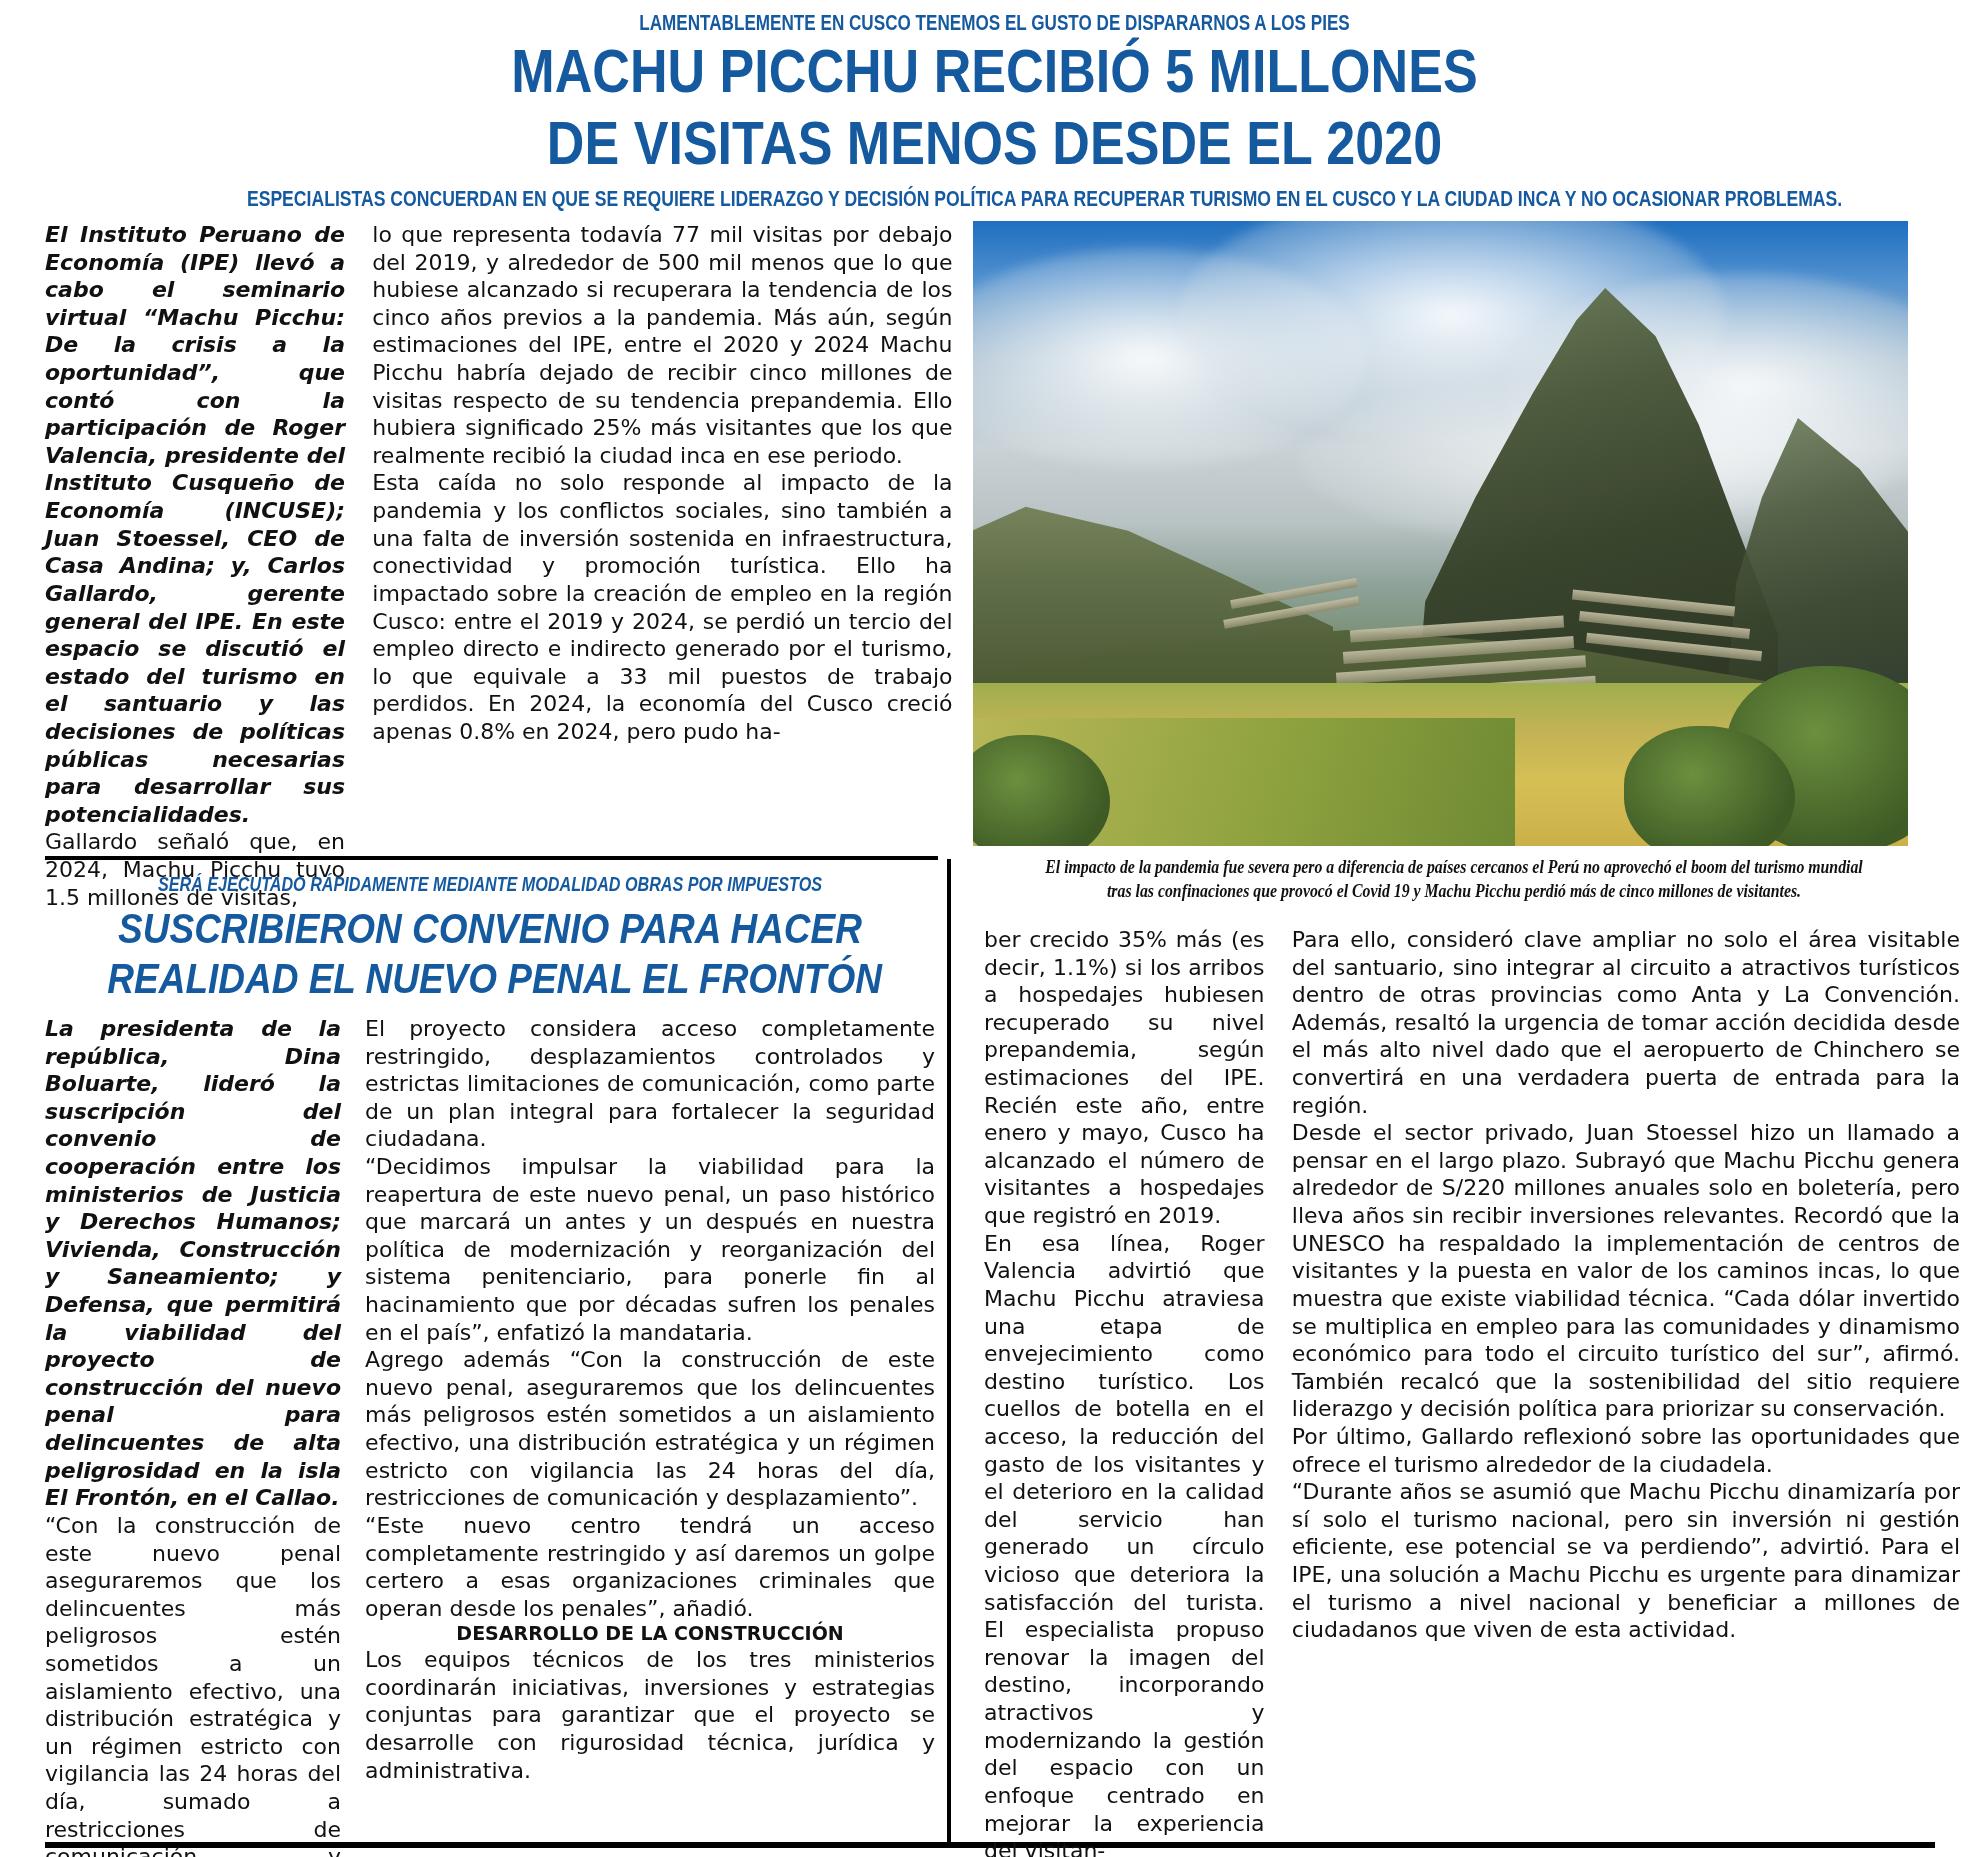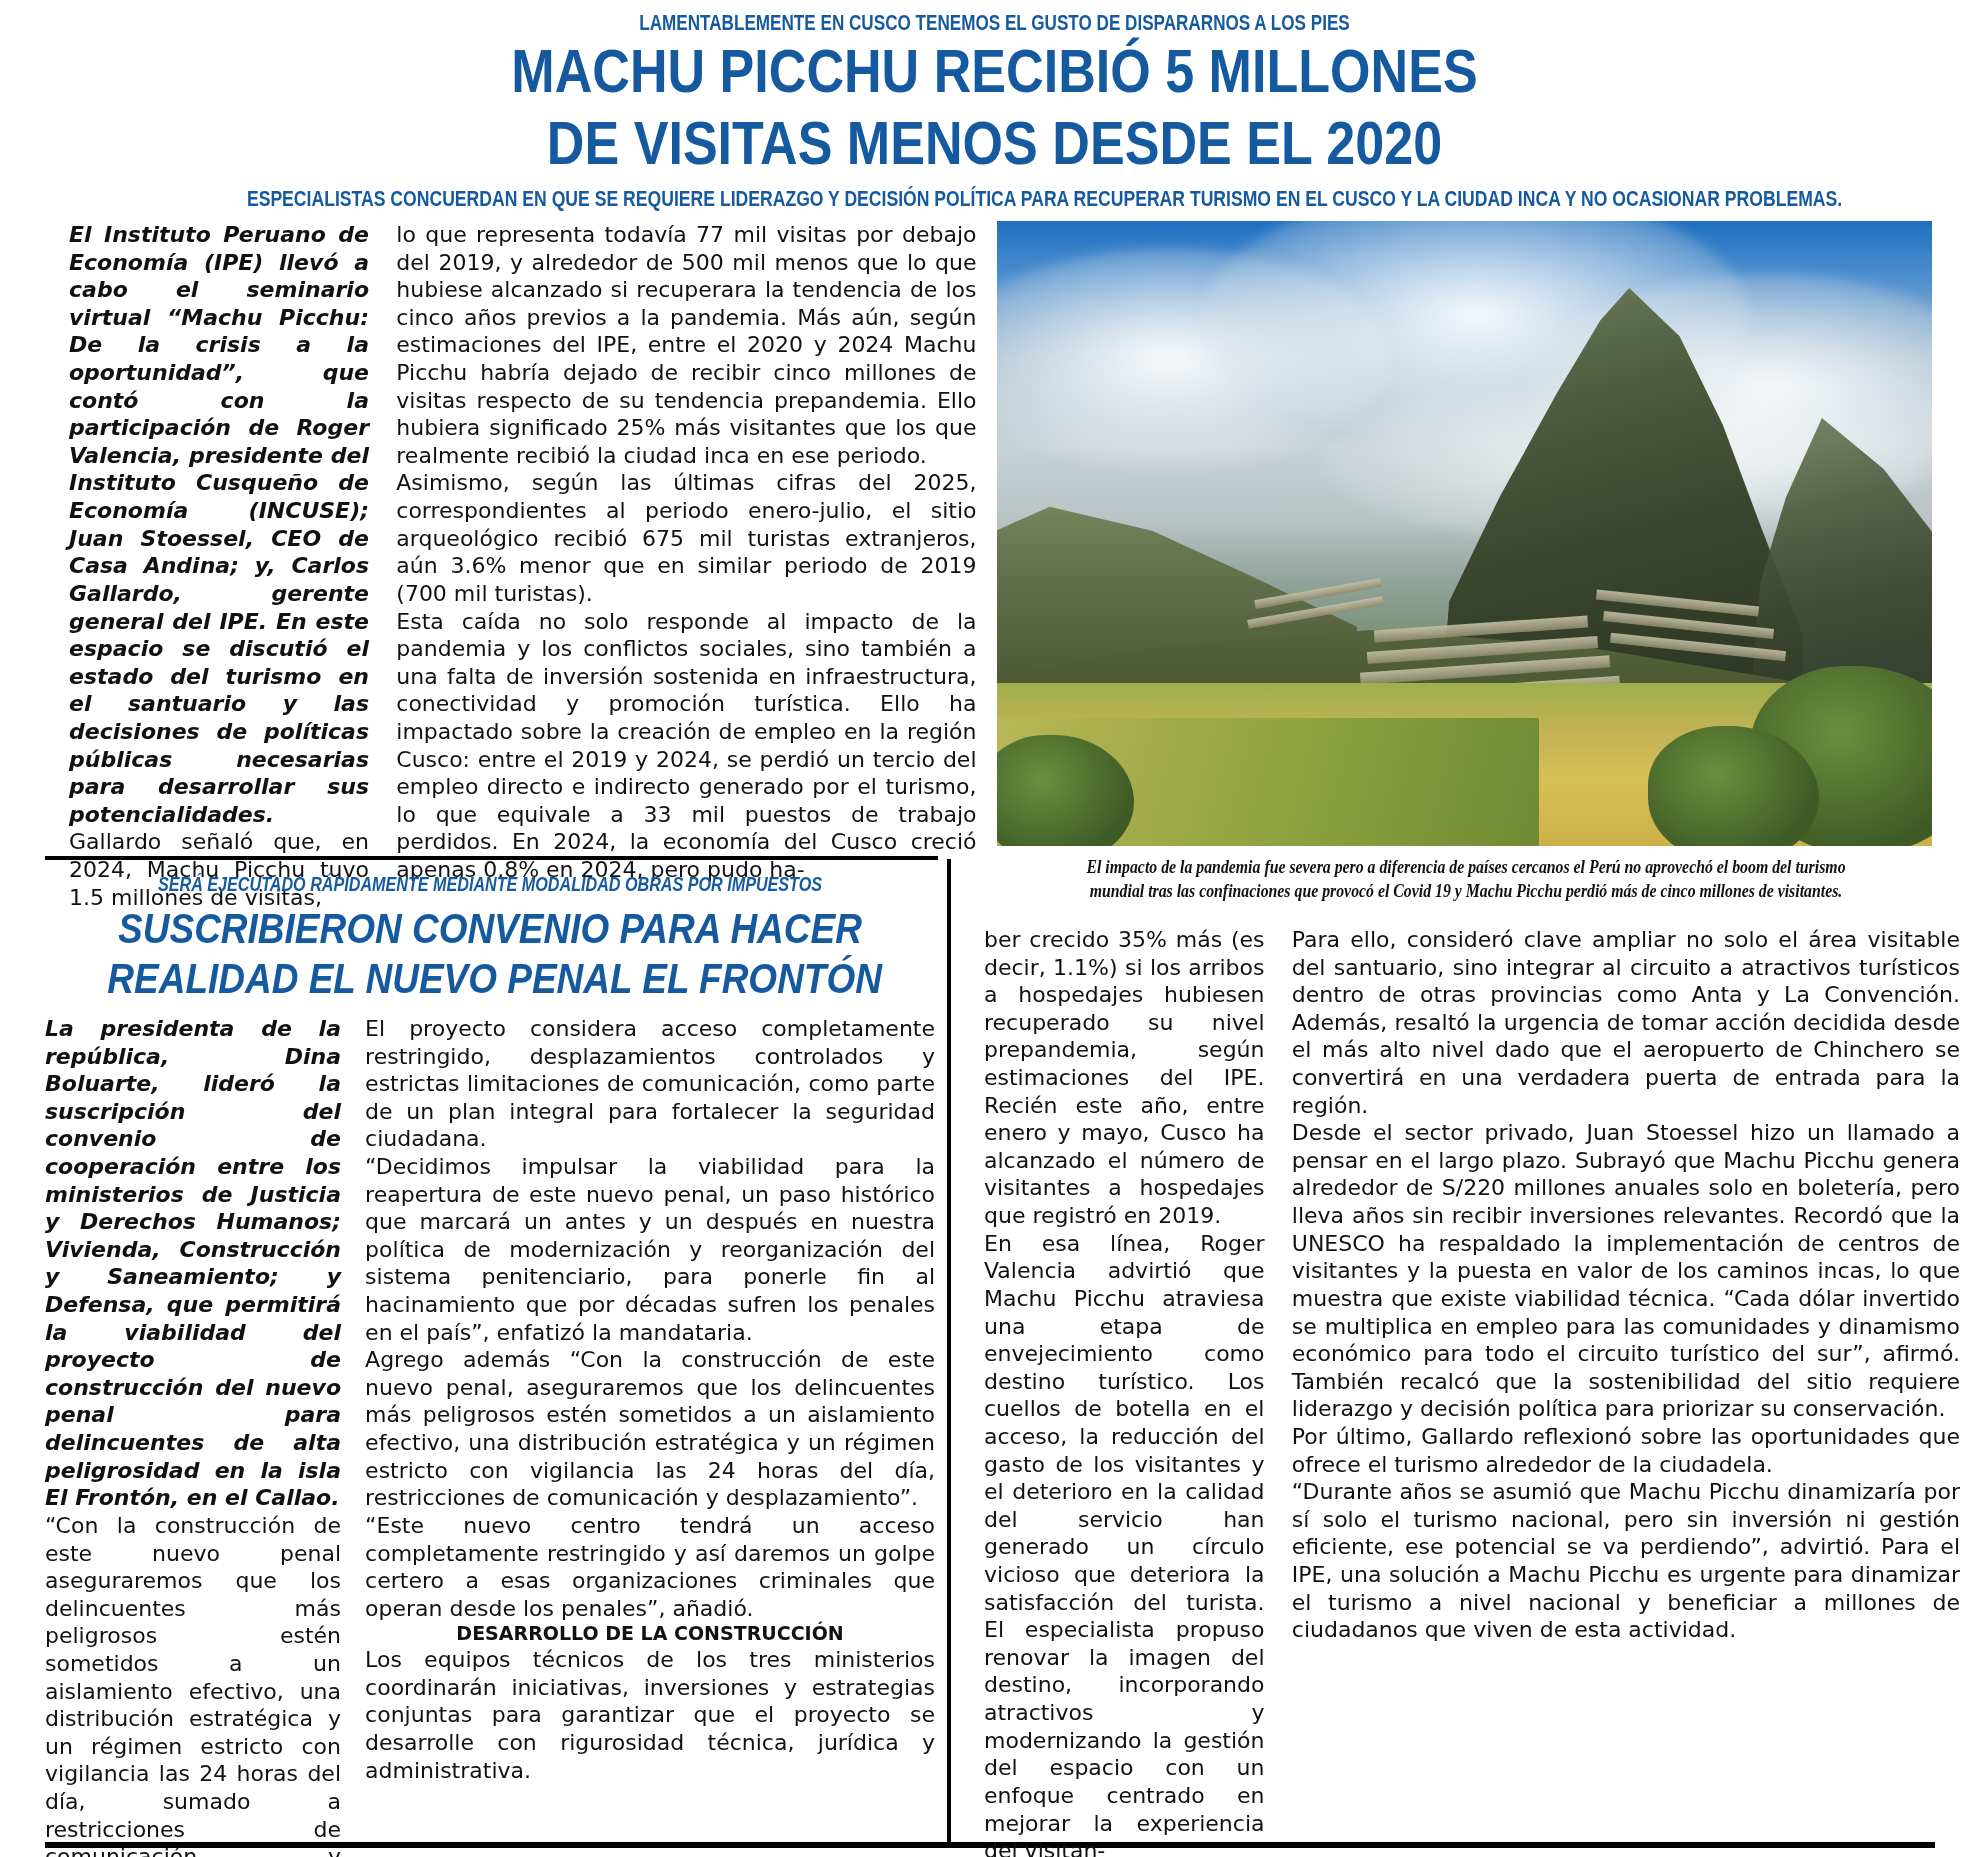--- a/index.html
+++ b/index.html
@@ -75,21 +75,21 @@
     margin: 0;
   }
 
   
   #sec1 {
     position: absolute;
     top: 221px; left: 0; width: 1980px; height: 634px;
     padding: 0 0 0 0;
   }
   #sec1-inner { display: flex; gap: 0px; padding-left: 45px; padding-right: 45px; }
-  #sec1-c1 { width: 317px; padding-right: 17px; margin-left: 24px; }
+  #sec1-c1 { width: 317px; padding-right: 17px; }
   #sec1-c2 { width: 611px; padding-right: 20.5px; padding-left: 10.3px; }
   #sec1-photo-wrap { flex: 1; }
 
   
   .photo {
     width: 935px; height: 625px;
     position: relative;
     overflow: hidden;
     background: #6e8fae;
   }
@@ -201,21 +201,20 @@
 <div id="sec1">
   <div id="sec1-inner">
 
     <div id="sec1-c1" class="body-col">
       <p class="lead">El Instituto Peruano de Economía (IPE) llevó a cabo el seminario virtual “Machu Picchu: De la crisis a la oportunidad”, que contó con la participación de Roger Valencia, presidente del Instituto Cusqueño de Economía (INCUSE); Juan Stoessel, CEO de Casa Andina; y, Carlos Gallardo, gerente general del IPE. En este espacio se discutió el estado del turismo en el santuario y las decisiones de políticas públicas necesarias para desarrollar sus potencialidades.</p>
       <p>Gallardo señaló que, en 2024, Machu Picchu tuvo 1.5 millones de visitas,</p>
     </div>
 
     <div id="sec1-c2" class="body-col">
       <p>lo que representa todavía 77 mil visitas por debajo del 2019, y alrededor de 500 mil menos que lo que hubiese alcanzado si recuperara la tendencia de los cinco años previos a la pandemia. Más aún, según estimaciones del IPE, entre el 2020 y 2024 Machu Picchu habría dejado de recibir cinco millones de visitas respecto de su tendencia prepandemia. Ello hubiera significado 25% más visitantes que los que realmente recibió la ciudad inca en ese periodo.</p>
-      <p>Asimismo, según las últimas cifras del 2025, correspondientes al periodo enero-julio, el sitio arqueológico recibió 675 mil turistas extranjeros, aún 3.6% menor que en similar periodo de 2019 (700 mil turistas).</p>
       <p>Esta caída no solo responde al impacto de la pandemia y los conflictos sociales, sino también a una falta de inversión sostenida en infraestructura, conectividad y promoción turística. Ello ha impactado sobre la creación de empleo en la región Cusco: entre el 2019 y 2024, se perdió un tercio del empleo directo e indirecto generado por el turismo, lo que equivale a 33 mil puestos de trabajo perdidos. En 2024, la economía del Cusco creció apenas 0.8% en 2024, pero pudo ha-</p>
     </div>
 
     <div id="sec1-photo-wrap">
       <div class="photo">
         <div class="ph-sky"></div>
         <div class="ph-cloud" style="left:-51px;  top:26px;  width:445px; height:223px;"></div>
         <div class="ph-cloud" style="left:205px;  top:-34px; width:548px; height:257px;"></div>
         <div class="ph-cloud" style="left:531px;  top:51px;  width:479px; height:240px;"></div>
         <div class="ph-cloud" style="left:325px;  top:154px; width:599px; height:171px; opacity:.75"></div>

